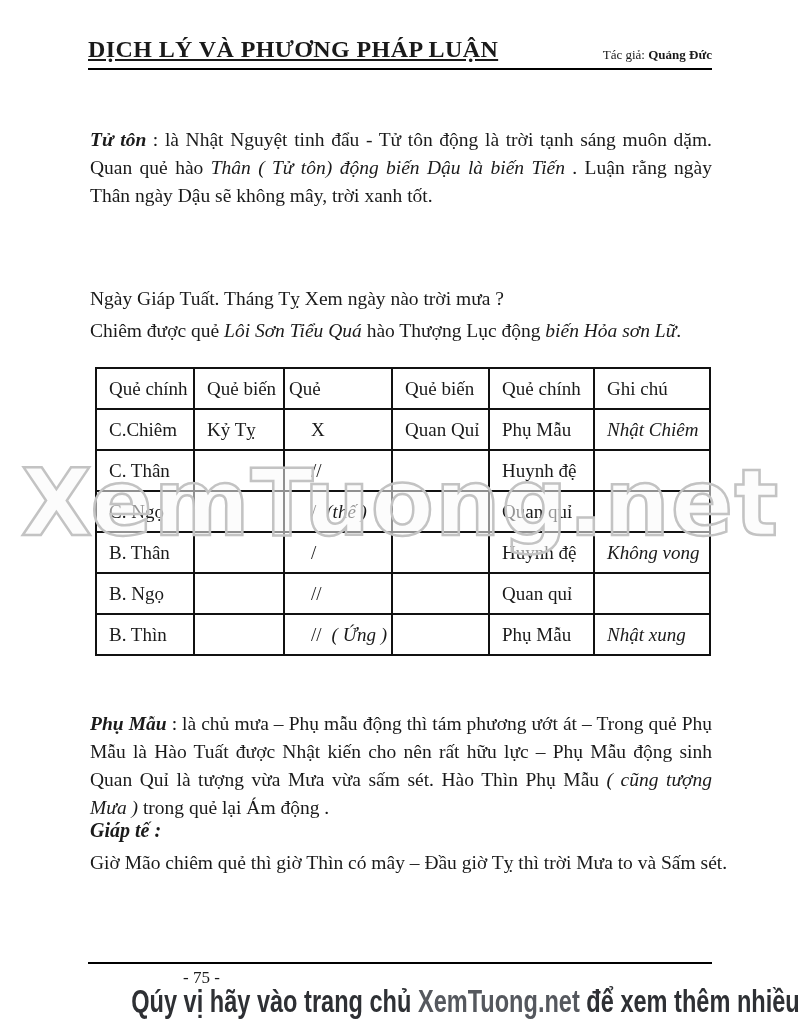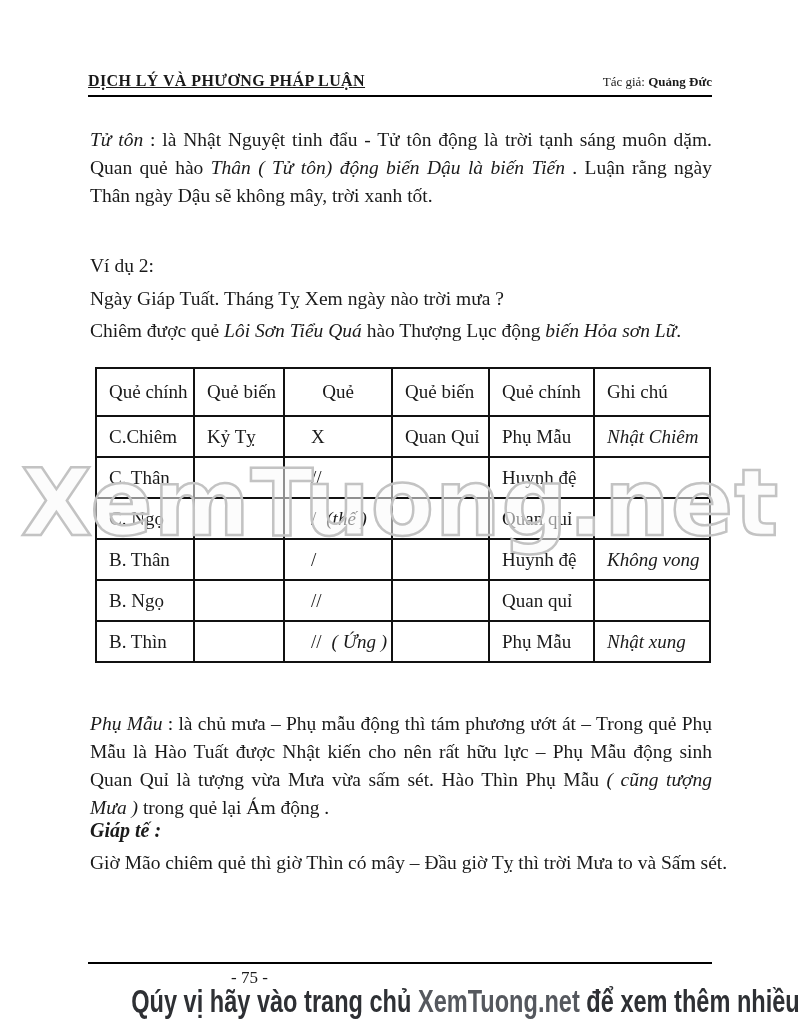--- a/index.html
+++ b/index.html
@@ -21,46 +21,45 @@
     left: 88px;
     top: 36px;
     width: 624px;
     display: flex;
     justify-content: space-between;
     align-items: flex-end;
     padding-bottom: 5px;
     border-bottom: 2px solid #000;
   }
   .header-title {
-    font-size: 16px;
+    font-size: 24px;
     font-weight: bold;
     letter-spacing: 0.4px;
     text-decoration: underline;
-    margin-top: 36px;
   }
   .header-author { font-size: 13px; }
   .header-author .author-name { font-weight: bold; }
 
   
   .para {
     position: absolute;
     left: 90px;
     width: 622px;
     font-size: 19.5px;
     line-height: 28px;
     text-align: justify;
   }
   .line {
     position: absolute;
     left: 90px;
     width: 640px;
     font-size: 19.5px;
     line-height: 24px;
   }
-  .term { font-weight: normal; font-style: italic; margin-top: 24px; }
+  .term { font-weight: bold; font-style: italic; margin-top: 24px; }
   .it { font-style: italic; }
 
   .intro   { top: 126px; }
   .vi-du   { top: 254px; }
   .q1      { top: 287px; }
   .q2      { top: 319px; }
 
   
   table.que-table {
     position: absolute;
@@ -73,21 +72,21 @@
   .que-table th, .que-table td {
     border: 2px solid #111;
     height: 41px;
     padding: 0 4px 0 12px;
     font-weight: normal;
     text-align: left;
     vertical-align: middle;
     white-space: nowrap;
     overflow: visible;
   }
-  .que-table th.c-que { text-align: center; padding: 12px; }
+  .que-table th.c-que { text-align: left; padding: 4px; }
   .que-table td.c-que { padding-left: 26px; }
   .que-table td.c-ghichu { font-style: italic; }
   .que-note { font-style: italic; margin-left: 10px; }
 
   
   .watermark {
     position: absolute;
     top: 444px;
     left: 0;
     width: 100%;
@@ -113,21 +112,20 @@
     left: 88px;
     top: 962px;
     width: 624px;
     border-top: 2px solid #000;
   }
   .page-num {
     position: absolute;
     left: 183px;
     top: 968px;
     font-size: 17px;
-    margin-left: 48px;
   }
 
   
   .banner {
     position: absolute;
     left: 0;
     top: 984px;
     width: 100%;
     text-align: center;
     white-space: nowrap;
@@ -148,21 +146,20 @@
 
 <div class="page">
 
   <div class="header">
     <span class="header-title">DỊCH LÝ VÀ PHƯƠNG PHÁP LUẬN</span>
     <span class="header-author"><span>Tác giả:</span> <span class="author-name">Quảng Đức</span></span>
   </div>
 
   <div class="para intro"><span class="term">Tử tôn</span><span> :  là Nhật Nguyệt tinh đẩu -  Tử tôn động là trời tạnh sáng muôn dặm. Quan quẻ hào </span><span class="it">Thân ( Tử tôn)  động biến Dậu là biến Tiến</span><span> . Luận rằng ngày Thân ngày Dậu sẽ không mây, trời xanh tốt.</span></div>
 
-  <div class="line vi-du">Ví dụ 2:</div>
   <div class="line q1">Ngày Giáp Tuất. Tháng Tỵ Xem ngày nào trời mưa ?</div>
   <div class="line q2"><span>Chiêm được quẻ </span><span class="it">Lôi Sơn Tiểu Quá</span><span> hào Thượng Lục động </span><span class="it">biến Hỏa sơn Lữ</span><span>.</span></div>
 
   <table class="que-table">
     <colgroup>
       <col style="width:98px">
         <col style="width:90px">
         <col style="width:107px">
       <col style="width:97px">
         <col style="width:105px">

